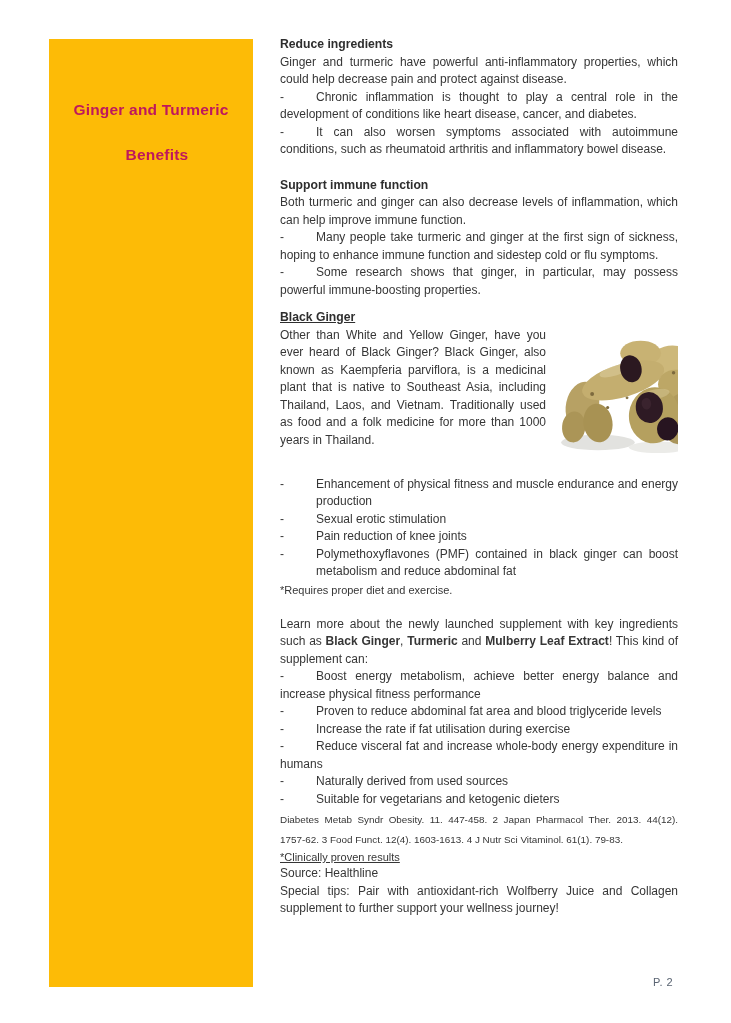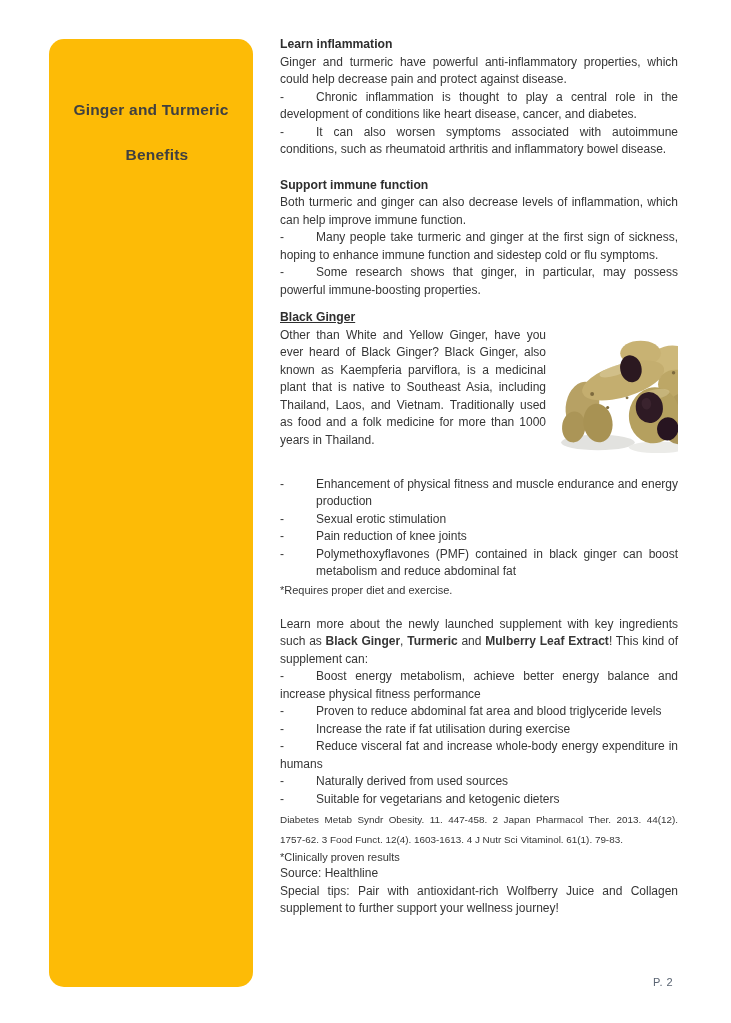--- a/index.html
+++ b/index.html
@@ -29,40 +29,40 @@
   .small { font-size:11px; line-height:15px; text-align:left; }
   .sec2 { margin-top:18px; }
   .sec3 { margin-top:10px; overflow:hidden; }
   .photo { float:right; width:140px; height:126px; margin:3px -20px 0 12px; }
   .photo svg { width:100%; height:100%; display:block; }
   .sec4 { margin-top:20px; }
   .fn1 { margin-top:2px; }
   .sec5 { margin-top:18px; }
   .cit-line1 { font-size:9.9px; line-height:20px; text-align:justify; text-align-last:justify; margin-top:2px; }
   .cit-line2 { font-size:9.9px; line-height:19px; text-align:left; }
-  .fn2 { margin-top:1px; }
+  .fn2 { margin-top:1px;text-decoration:underline; }
   .tips { margin-top:14px; }
   .source { margin-top:17px; text-align:left; }
   .pageno { position:absolute; top:976px; left:653px; font-size:11px;
     color:#5a6472; letter-spacing:.5px; }
 </style>
 </head>
 <body>
 
 <div class="page">
 
-  <div class="sidebar" style="background:#FDBB06; color:#404040;border-radius:15px;">
+  <div class="sidebar" style="background:#FDBB06; color:#be185d;">
     <div class="side-title t1">Ginger and Turmeric</div>
     <div class="side-title t2">Benefits</div>
   </div>
 
   <div class="content">
 
     <div class="sec1">
-      <h3 class="h">Learn inflammation</h3>
+      <h3 class="h">Reduce ingredients</h3>
       <p class="para">Ginger and turmeric have powerful anti-inflammatory properties, which could help decrease pain and protect against disease.</p>
       <p class="bullet"><span class="dash-tab">-</span><span>Chronic inflammation is thought to play a central role in the development of conditions like heart disease, cancer, and diabetes.</span></p>
       <p class="bullet"><span class="dash-tab">-</span><span>It can also worsen symptoms associated with autoimmune conditions, such as rheumatoid arthritis and inflammatory bowel disease.</span></p>
     </div>
 
     <div class="sec2">
       <h3 class="h">Support immune function</h3>
       <p class="para">Both turmeric and ginger can also decrease levels of inflammation, which can help improve immune function.</p>
       <p class="bullet"><span class="dash-tab">-</span><span>Many people take turmeric and ginger at the first sign of sickness, hoping to enhance immune function and sidestep cold or flu symptoms.</span></p>
       <p class="bullet"><span class="dash-tab">-</span><span>Some research shows that ginger, in particular, may possess powerful immune-boosting properties.</span></p>

